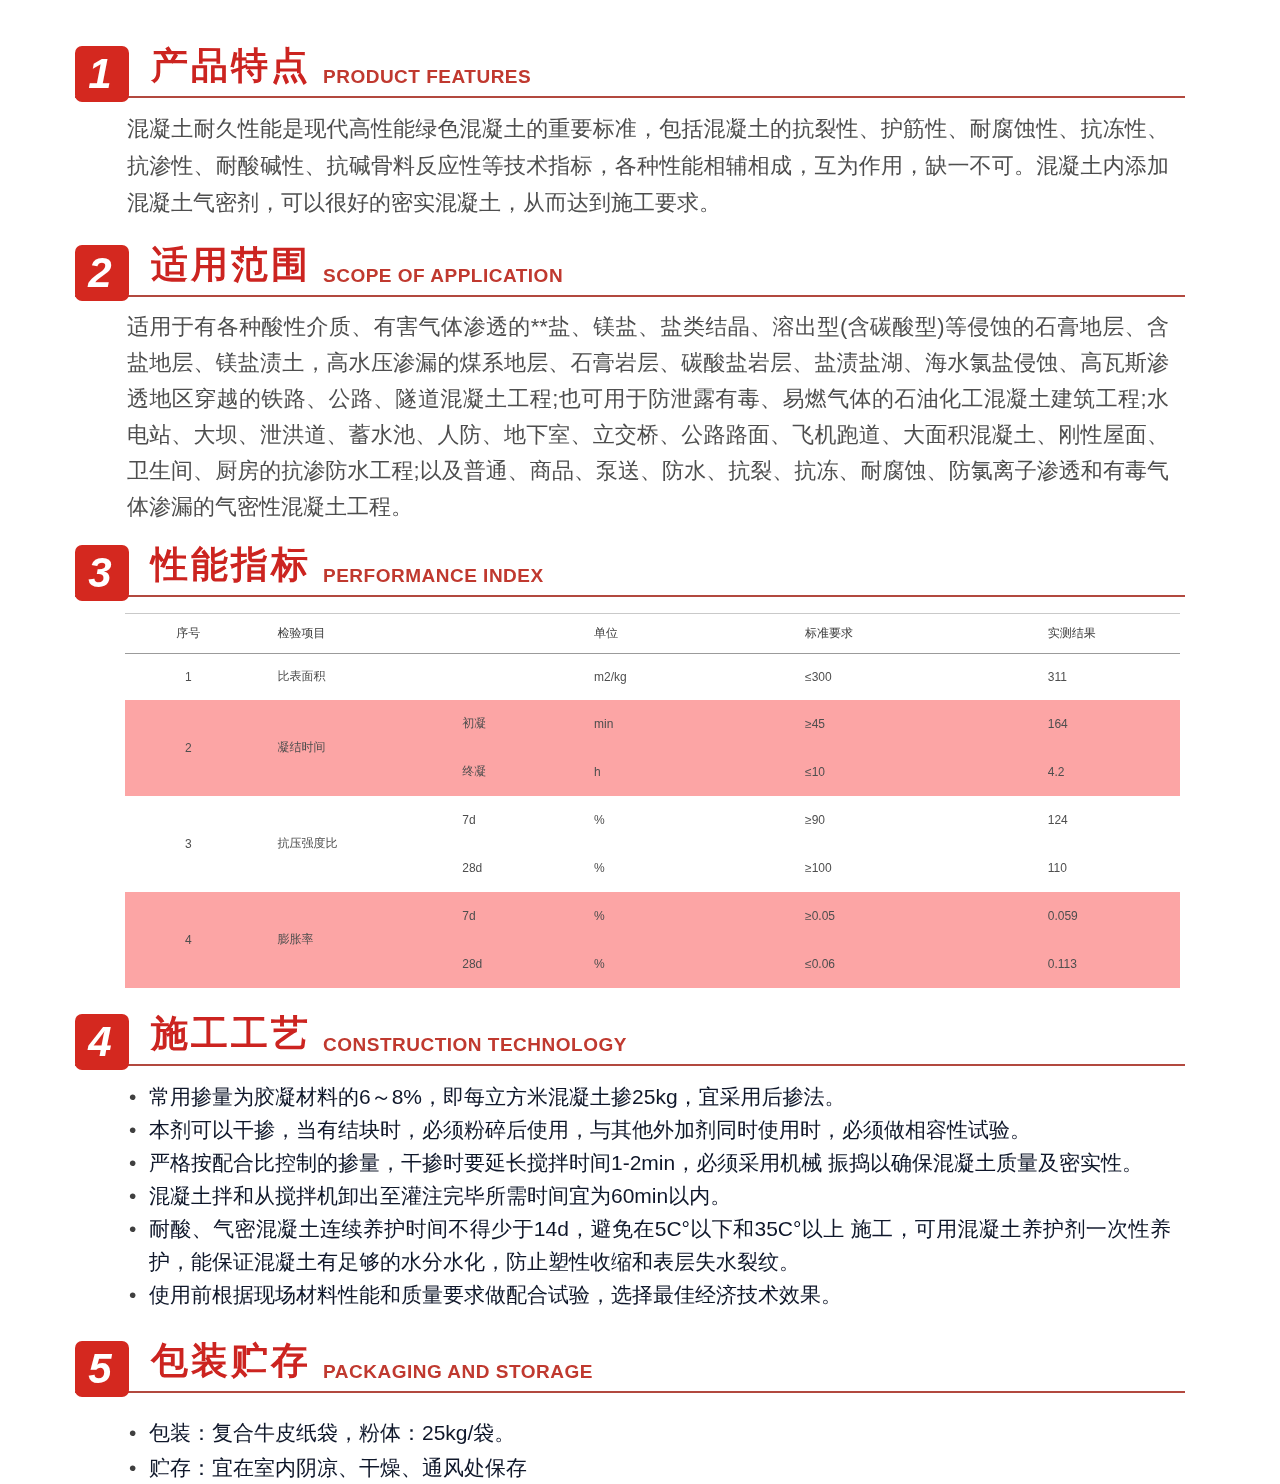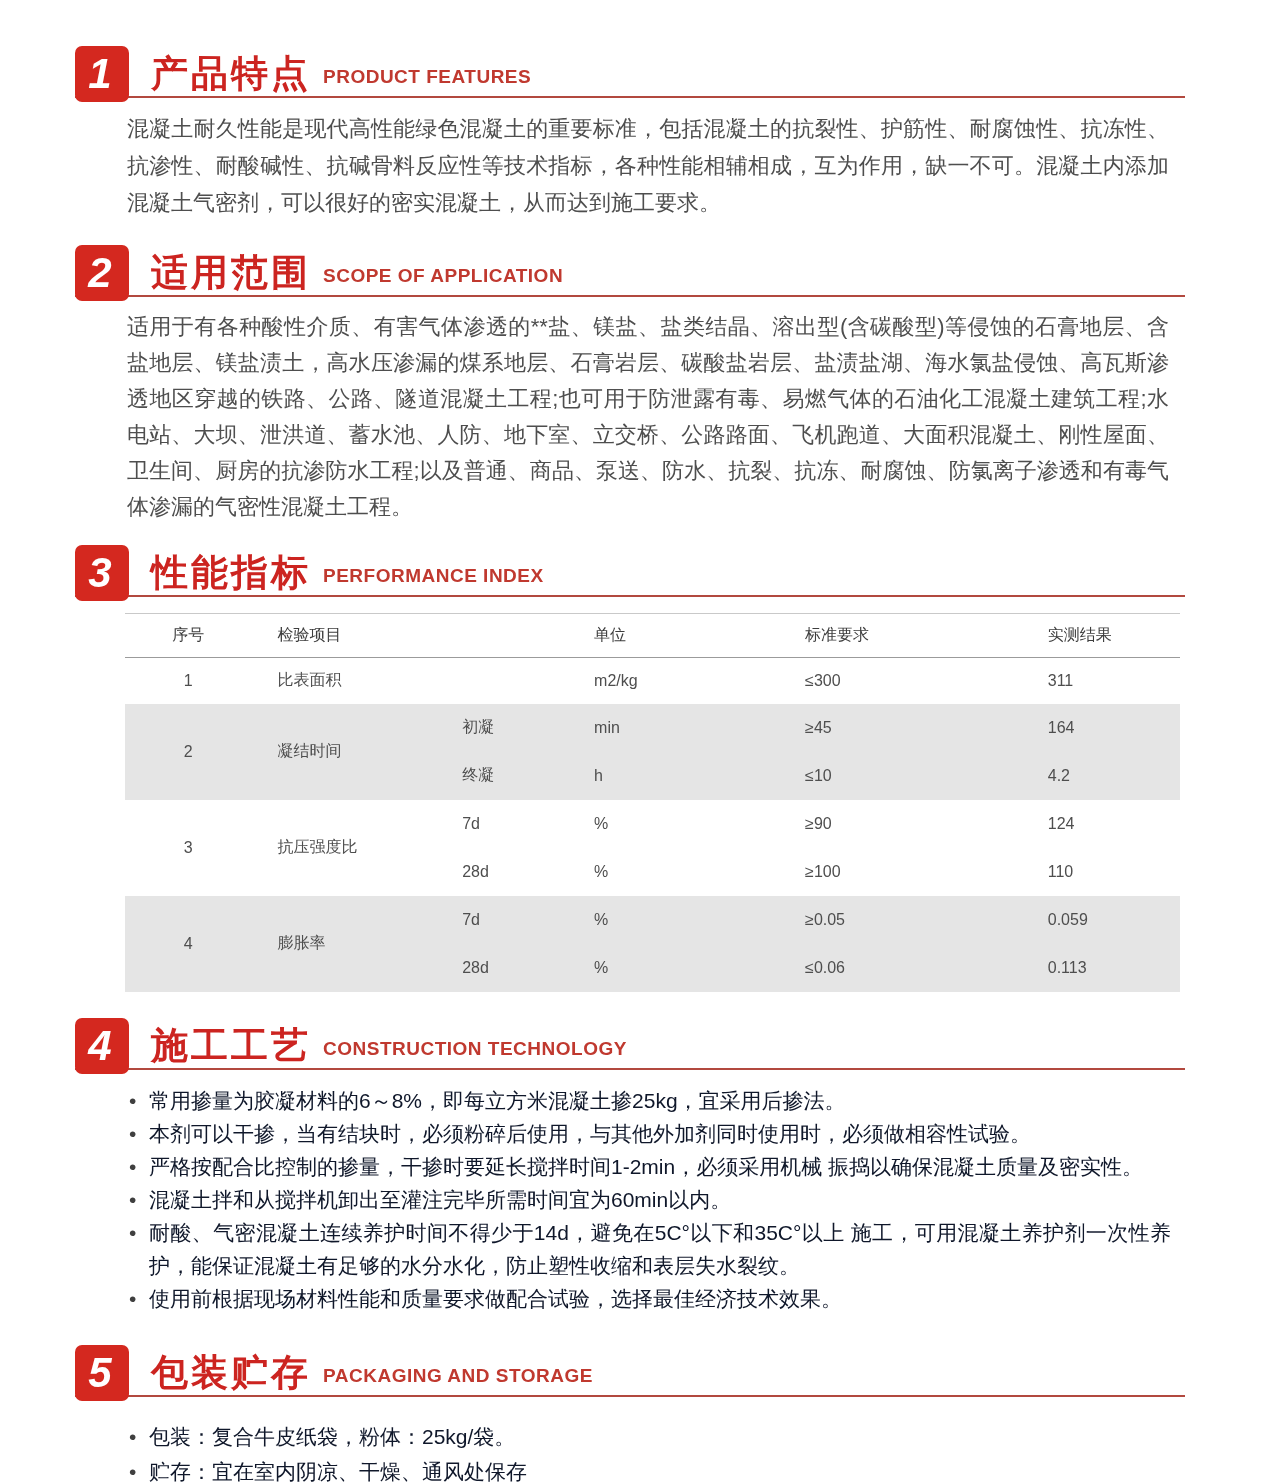--- a/index.html
+++ b/index.html
@@ -37,21 +37,21 @@
     line-height: 1;
     transform: translateX(-2px);
   }
   .title-zh {
     color: #cc2420;
     font-size: 37px;
     font-weight: bold;
     letter-spacing: 3px;
     line-height: 1;
     margin-left: 22px;
-    padding-bottom: 4px;
+    padding-bottom: 12px;
   }
   .title-en {
     color: #c0392f;
     font-size: 19px;
     font-weight: bold;
     letter-spacing: 0.5px;
     line-height: 1;
     margin-left: 12px;
     padding-bottom: 10px;
     white-space: nowrap;
@@ -71,40 +71,40 @@
   #s3 { margin-top: 20px; }
   #s4 { margin-top: 26px; }
   #s5 { margin-top: 30px; }
 
   
   .perf-table {
     margin: 16px 5px 0 50px;
     width: calc(100% - 55px);
     border-collapse: collapse;
     table-layout: fixed;
-    font-size: 16px;
+    font-size: 12px;
     color: #4e4e4e;
     border-top: 1px solid #c9c9c9;
   }
   .perf-table th {
     font-weight: normal;
     color: #3d3d3d;
     text-align: left;
     padding: 11px 0 11px 26px;
     border-bottom: 1px solid #9b9b9b;
   }
   .perf-table td {
     text-align: left;
     padding: 0 0 0 26px;
     height: 48px;
     vertical-align: middle;
   }
   .perf-table .c-no { text-align: center; padding-left: 0; }
   .perf-table tr.first-row td { height: 46px; }
-  .perf-table tr.shade td { background: #e5e5e5; }
+  .perf-table tr.shade td { background: #fca5a5; }
 
   
   .bullets {
     list-style: none;
     margin: 14px 14px 0 52px;
     font-size: 21px;
     line-height: 33px;
     color: #0f172a;
     text-align: justify;
   }

